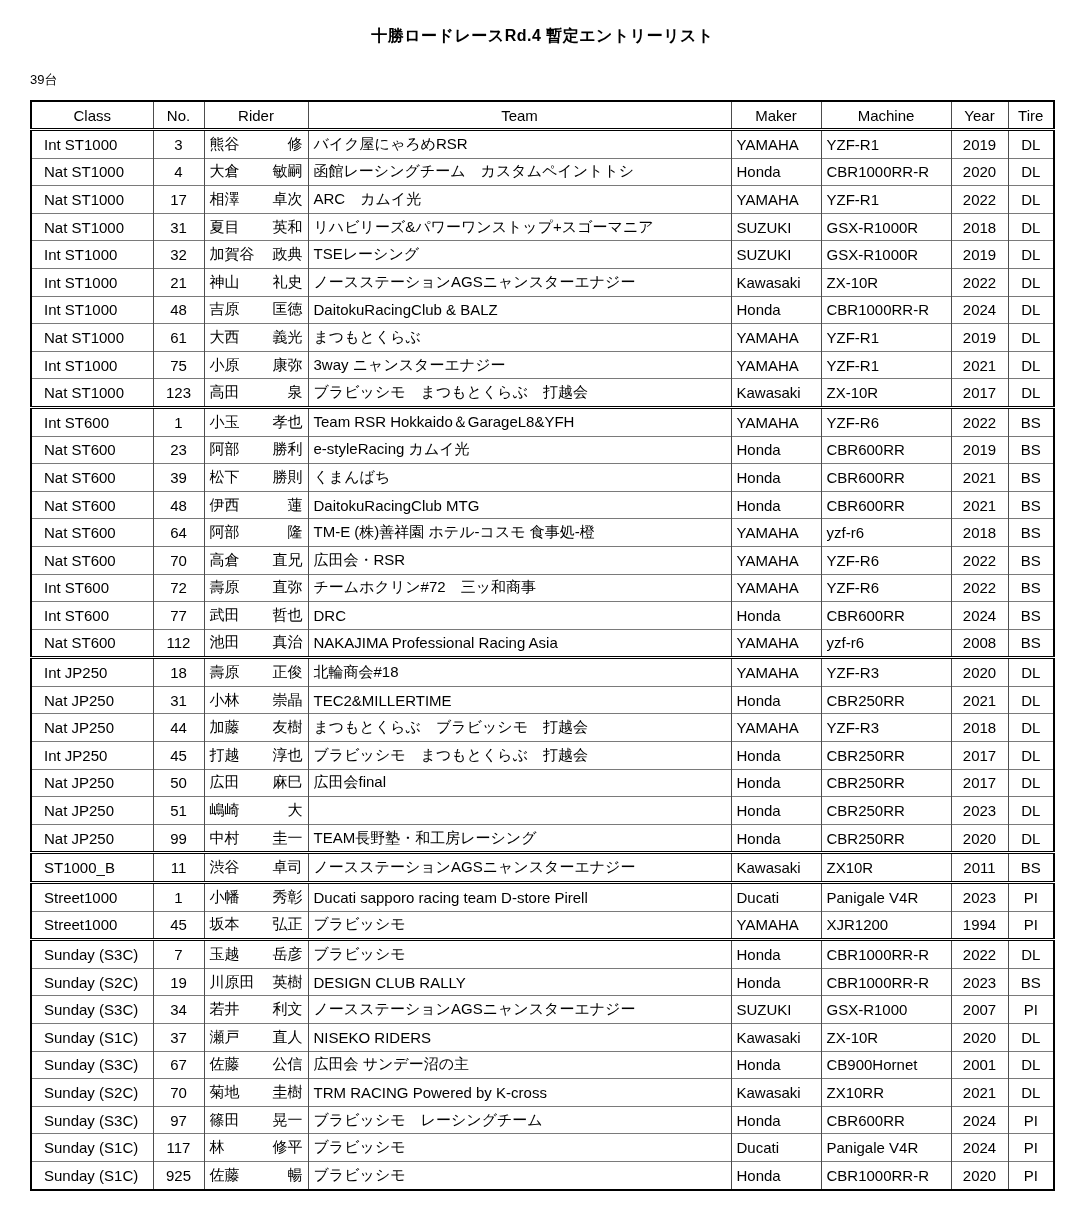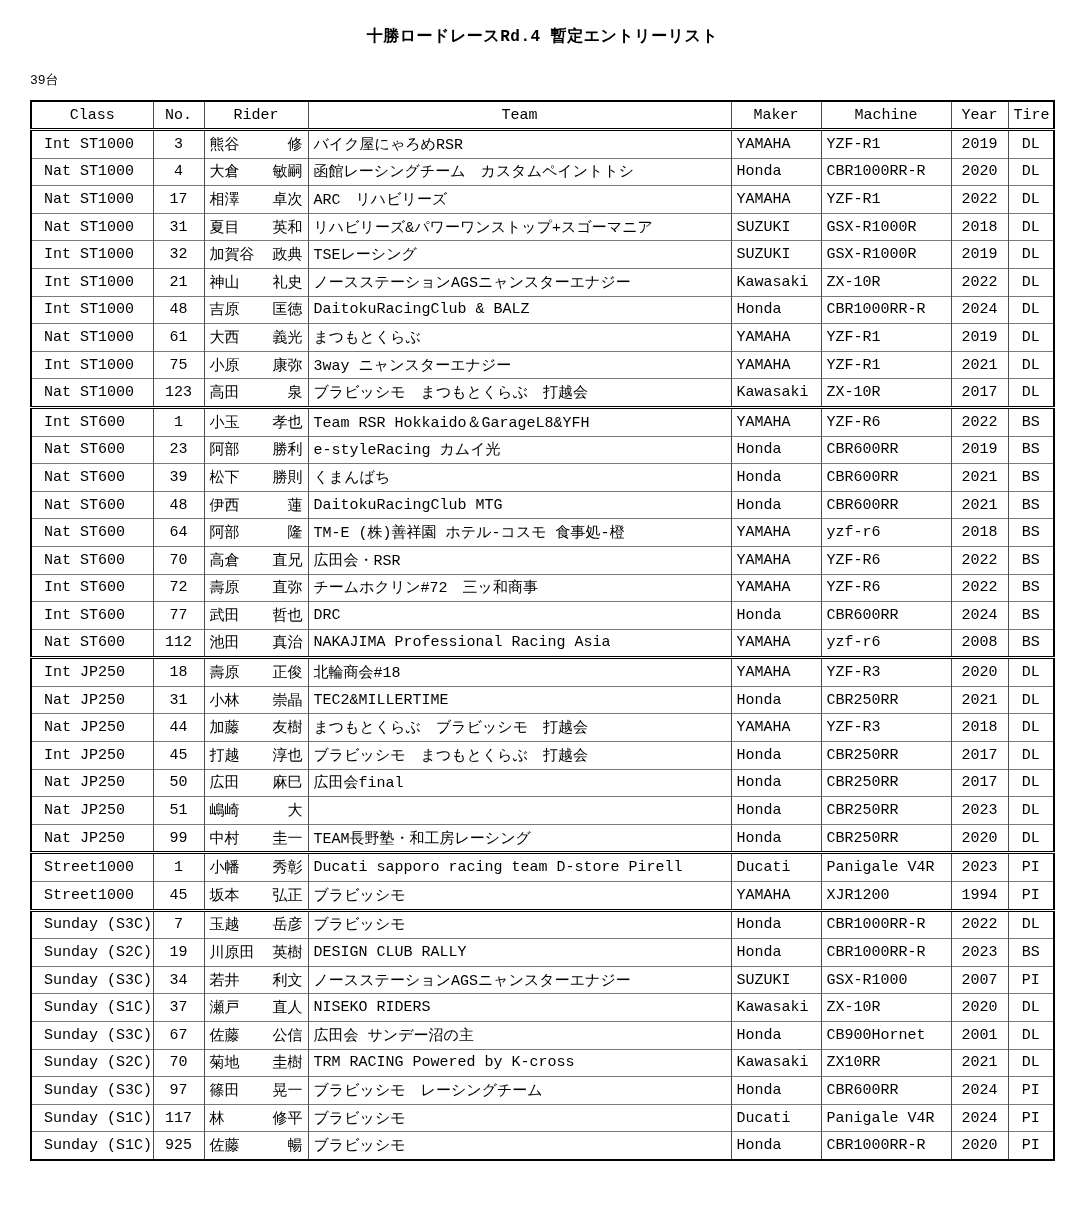--- a/index.html
+++ b/index.html
@@ -3,21 +3,21 @@
 <meta charset="utf-8">
 <style>
   html, body {
     margin: 0;
     padding: 0;
     background: #ffffff;
     width: 1085px;
     font-family: "Liberation Sans", "DejaVu Sans", sans-serif;
     color: #000;
   }
-  .page { width: 1085px; font-family: Liberation Mono, monospace; }
+  .page { width: 1085px; }
   .title {
     margin: 26px 0 0 0;
     text-align: center;
     font-size: 16px;
     font-weight: bold;
     letter-spacing: 0.5px;
   }
   .count-note {
     margin: 24px 30px 11px 30px;
     font-size: 13px;
@@ -122,21 +122,21 @@
         </tr>
         <tr>
           <td class="c-class">Nat ST1000</td>
           <td class="c-no">17</td>
           <td class="c-rider">
             <span class="rider-wrap">
               <span>相澤</span>
               <span>卓次</span>
             </span>
           </td>
-          <td class="c-team">ARC　リハビリーズ</td>
+          <td class="c-team">ARC　カムイ光</td>
           <td class="c-maker">YAMAHA</td>
           <td class="c-machine">YZF-R1</td>
           <td class="c-year">2022</td>
           <td class="c-tire">DL</td>
         </tr>
         <tr>
           <td class="c-class">Nat ST1000</td>
           <td class="c-no">31</td>
           <td class="c-rider">
             <span class="rider-wrap">
@@ -472,20 +472,35 @@
             <span class="rider-wrap">
               <span>中村</span>
               <span>圭一</span>
             </span>
           </td>
           <td class="c-team">TEAM長野塾・和工房レーシング</td>
           <td class="c-maker">Honda</td>
           <td class="c-machine">CBR250RR</td>
           <td class="c-year">2020</td>
           <td class="c-tire">DL</td>
+        </tr>
+        <tr class="section-start">
+          <td class="c-class">ST1000_B</td>
+          <td class="c-no">11</td>
+          <td class="c-rider">
+            <span class="rider-wrap">
+              <span>渋谷</span>
+              <span>卓司</span>
+            </span>
+          </td>
+          <td class="c-team">ノースステーションAGSニャンスターエナジー</td>
+          <td class="c-maker">Kawasaki</td>
+          <td class="c-machine">ZX10R</td>
+          <td class="c-year">2011</td>
+          <td class="c-tire">BS</td>
         </tr>
         <tr class="section-start">
           <td class="c-class">Street1000</td>
           <td class="c-no">1</td>
           <td class="c-rider">
             <span class="rider-wrap">
               <span>小幡</span>
               <span>秀彰</span>
             </span>
           </td>

